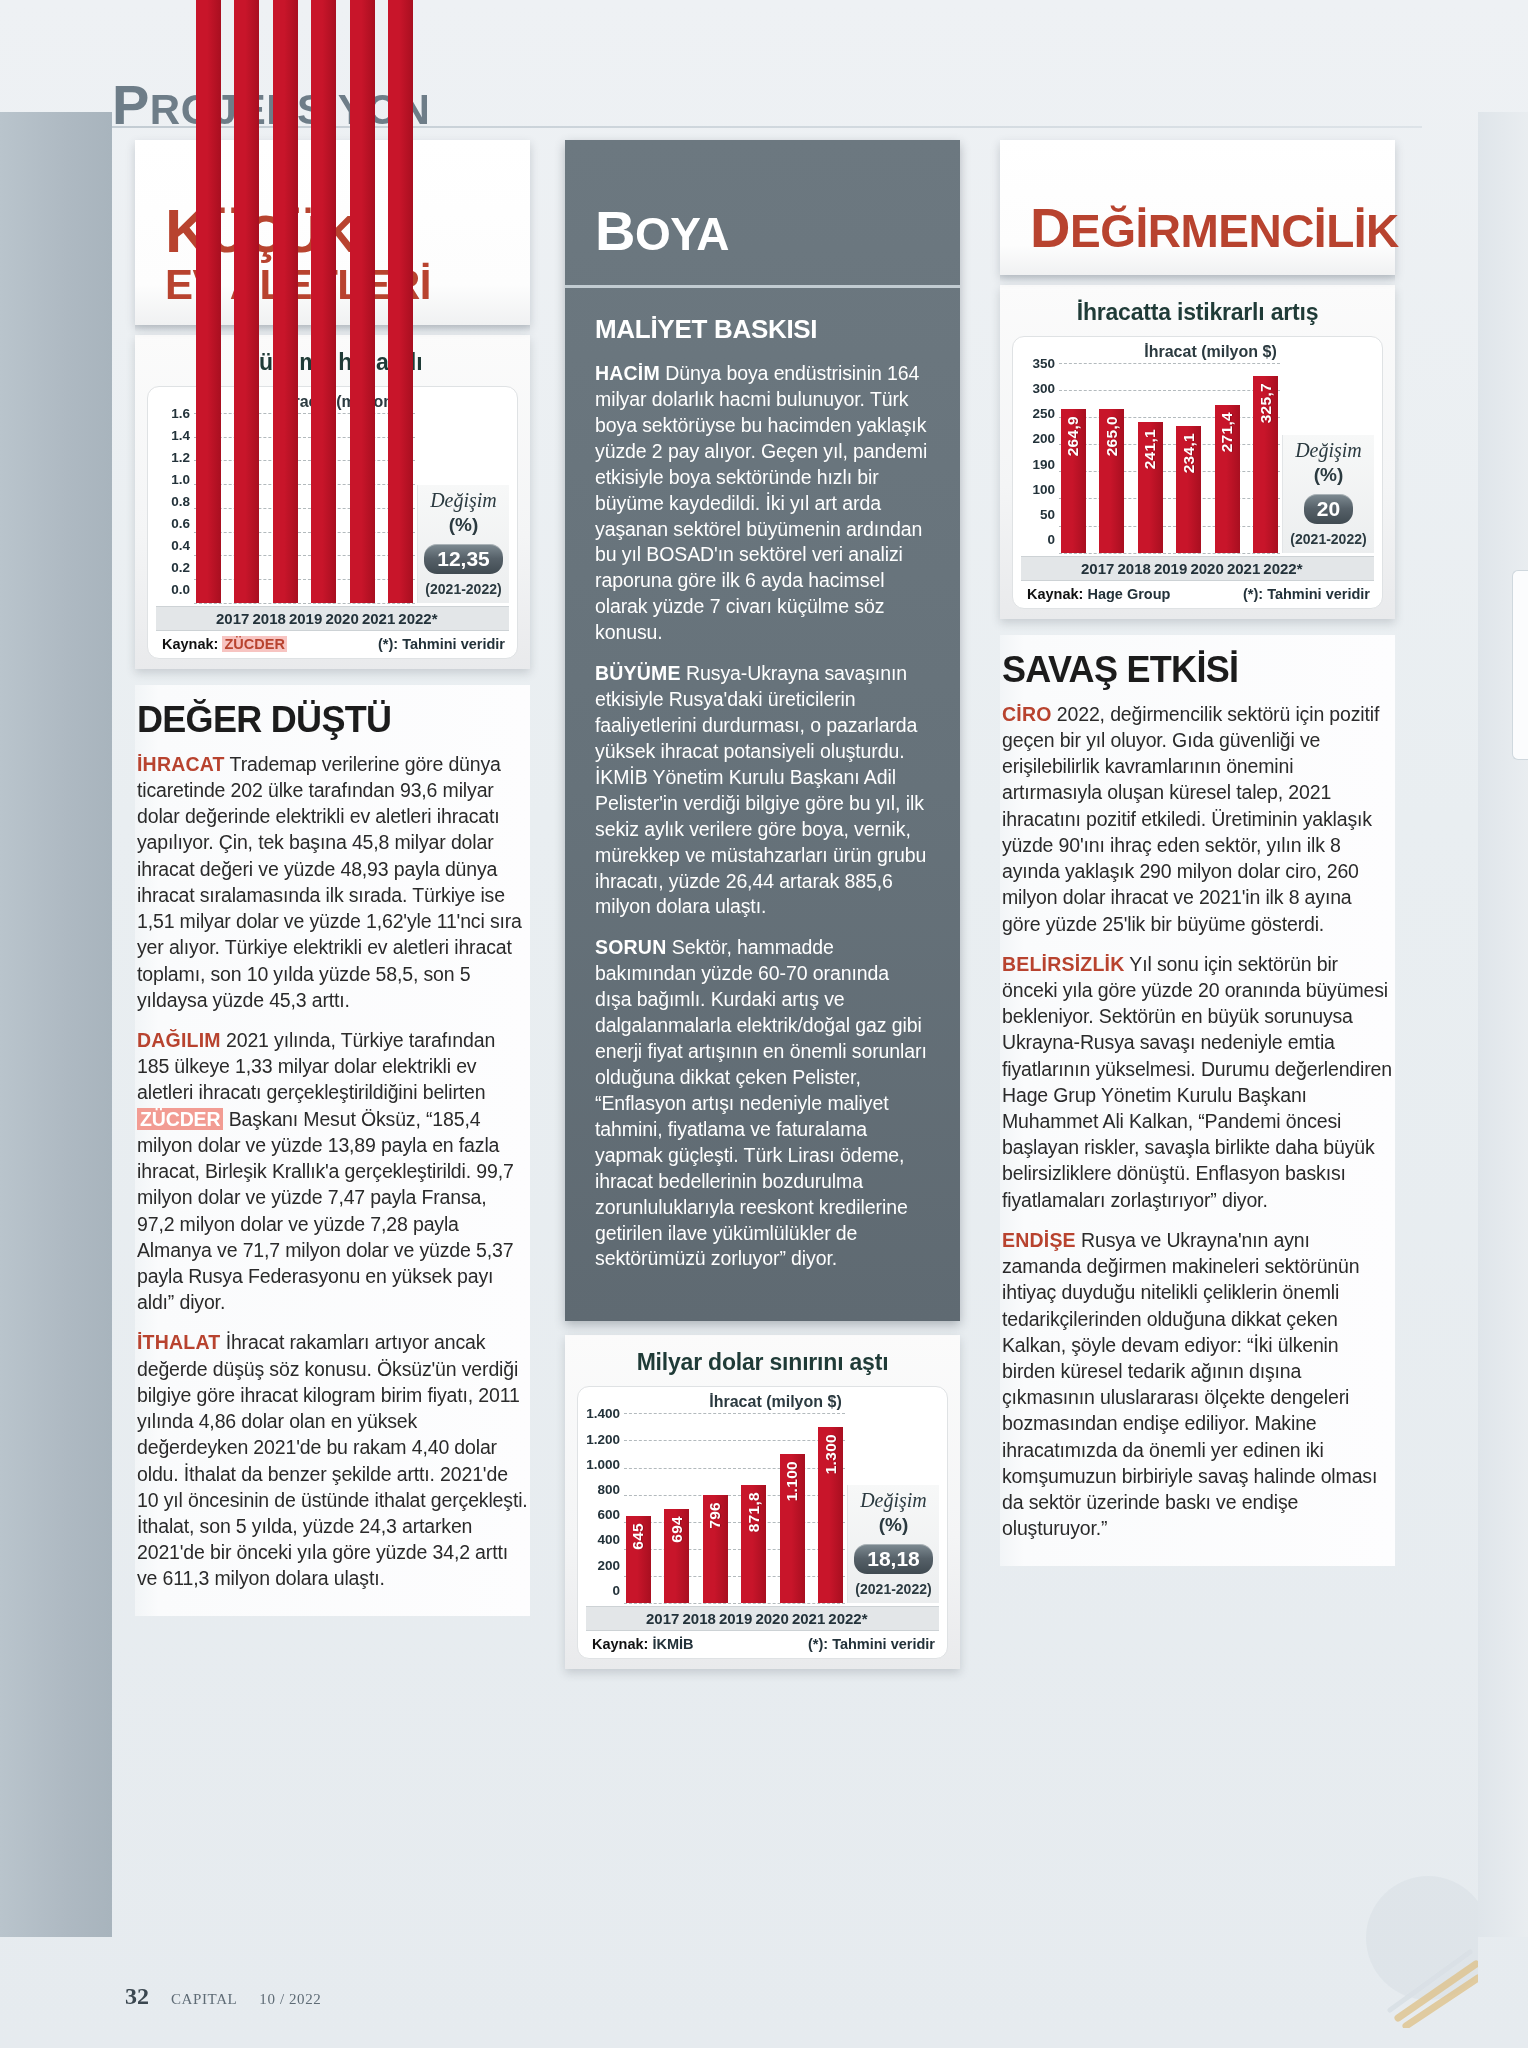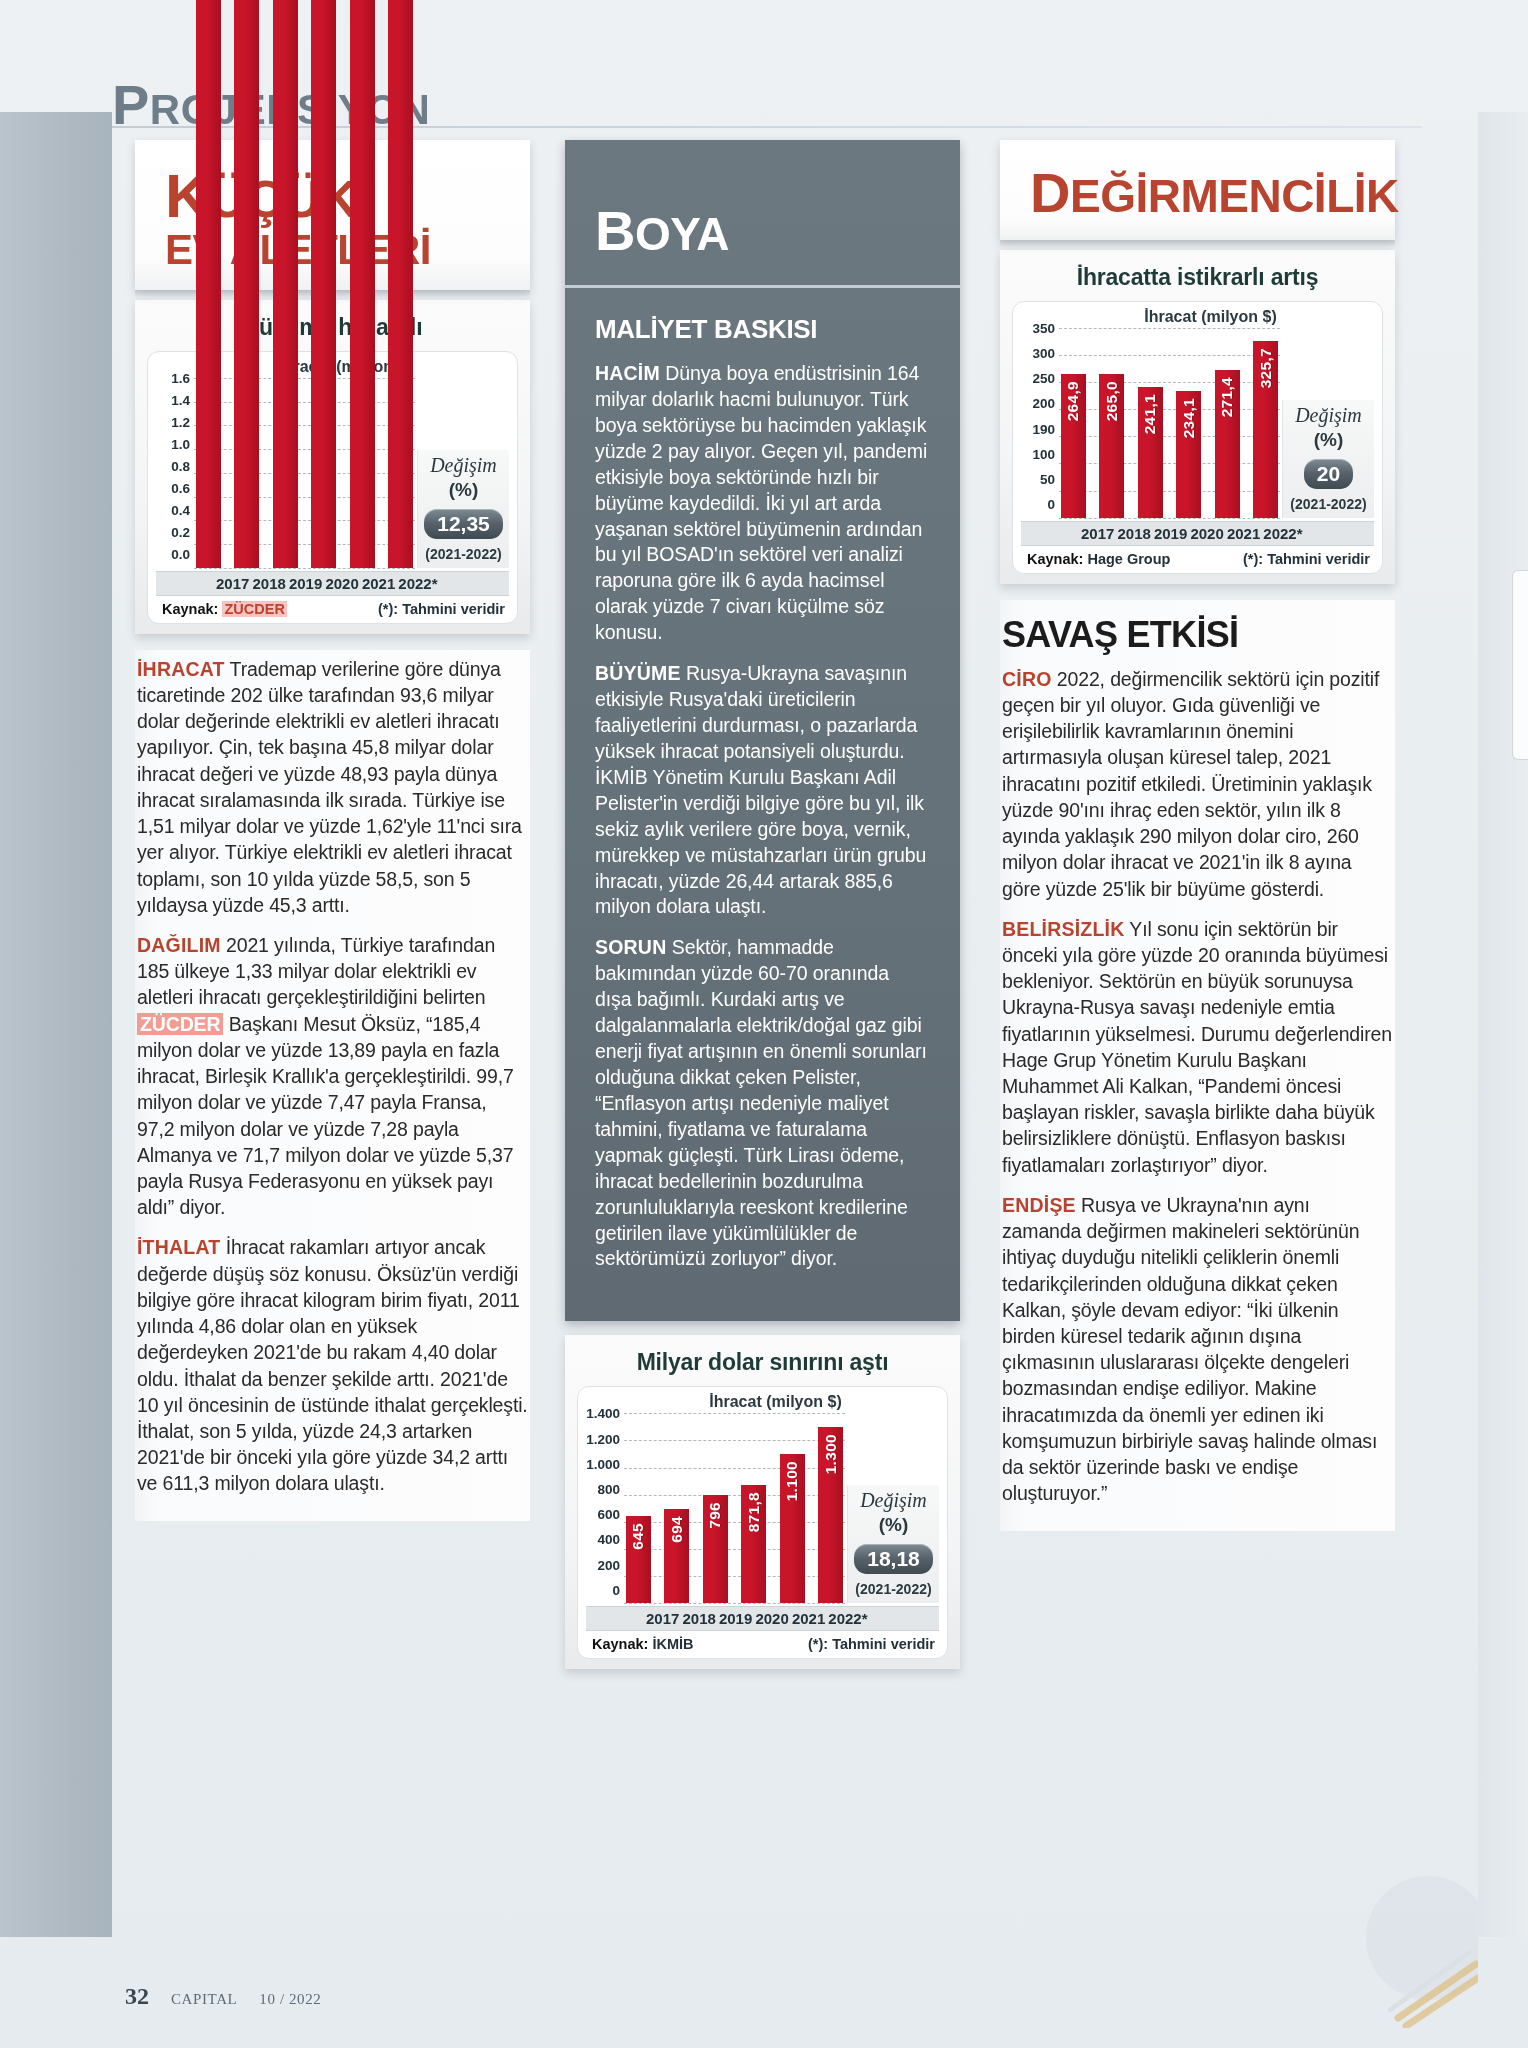--- a/index.html
+++ b/index.html
@@ -81,20 +81,21 @@
   .title-card::after {
     content:"";
     position:absolute; left:0; right:0; bottom:-7px; height:7px;
     background: linear-gradient(180deg, rgba(140,150,160,.30), rgba(140,150,160,0));
   }
   .brand {
     color: #b8432f;
     font-weight: 700;
     line-height: .96;
     letter-spacing: -.5px;
+    margin-top: 35px;
   }
   .brand .l1 { display:block; font-size: 52px; }
   .brand .l1 .cap { font-size: 62px; }
   .brand .l2 { display:block; font-size: 42px; margin-top: 4px; }
   .brand.one-line { font-size: 46px; }
   .brand.one-line .cap { font-size: 56px; }
 
   
   .dark-card {
     background: linear-gradient(180deg,#6c7880 0%,#66727a 55%,#5f6a72 100%);
@@ -419,20 +420,21 @@
         <div>
           <span class="lbl-k">Kaynak:</span>
           <span class="hl">ZÜCDER</span>
         </div>
         <div>(*): Tahmini veridir</div>
       </div>
     </div>
   </div>
 
   <div class="body-card">
+    <h2>DEĞER DÜŞTÜ</h2>
     <p><span class="lead">İHRACAT</span><span> Trademap verilerine göre dünya ticaretinde 202 ülke tarafından 93,6 milyar dolar değerinde elektrikli ev aletleri ihracatı yapılıyor. Çin, tek başına 45,8 milyar dolar ihracat değeri ve yüzde 48,93 payla dünya ihracat sıralamasında ilk sırada. Türkiye ise 1,51 milyar dolar ve yüzde 1,62'yle 11'nci sıra yer alıyor. Türkiye elektrikli ev aletleri ihracat toplamı, son 10 yılda yüzde 58,5, son 5 yıldaysa yüzde 45,3 arttı.</span></p>
     <p><span class="lead">DAĞILIM</span><span> 2021 yılında, Türkiye tarafından 185 ülkeye 1,33 milyar dolar elektrikli ev aletleri ihracatı gerçekleştirildiğini belirten </span><span class="hl">ZÜCDER</span><span> Başkanı Mesut Öksüz, “185,4 milyon dolar ve yüzde 13,89 payla en fazla ihracat, Birleşik Krallık'a gerçekleştirildi. 99,7 milyon dolar ve yüzde 7,47 payla Fransa, 97,2 milyon dolar ve yüzde 7,28 payla Almanya ve 71,7 milyon dolar ve yüzde 5,37 payla Rusya Federasyonu en yüksek payı aldı” diyor.</span></p>
     <p><span class="lead">İTHALAT</span><span> İhracat rakamları artıyor ancak değerde düşüş söz konusu. Öksüz'ün verdiği bilgiye göre ihracat kilogram birim fiyatı, 2011 yılında 4,86 dolar olan en yüksek değerdeyken 2021'de bu rakam 4,40 dolar oldu. İthalat da benzer şekilde arttı. 2021'de 10 yıl öncesinin de üstünde ithalat gerçekleşti. İthalat, son 5 yılda, yüzde 24,3 artarken 2021'de bir önceki yıla göre yüzde 34,2 arttı ve 611,3 milyon dolara ulaştı.</span></p>
   </div>
 </div>
 
 <div class="col col-mid">
 
   <div class="dark-card">
     <div class="dark-head">

